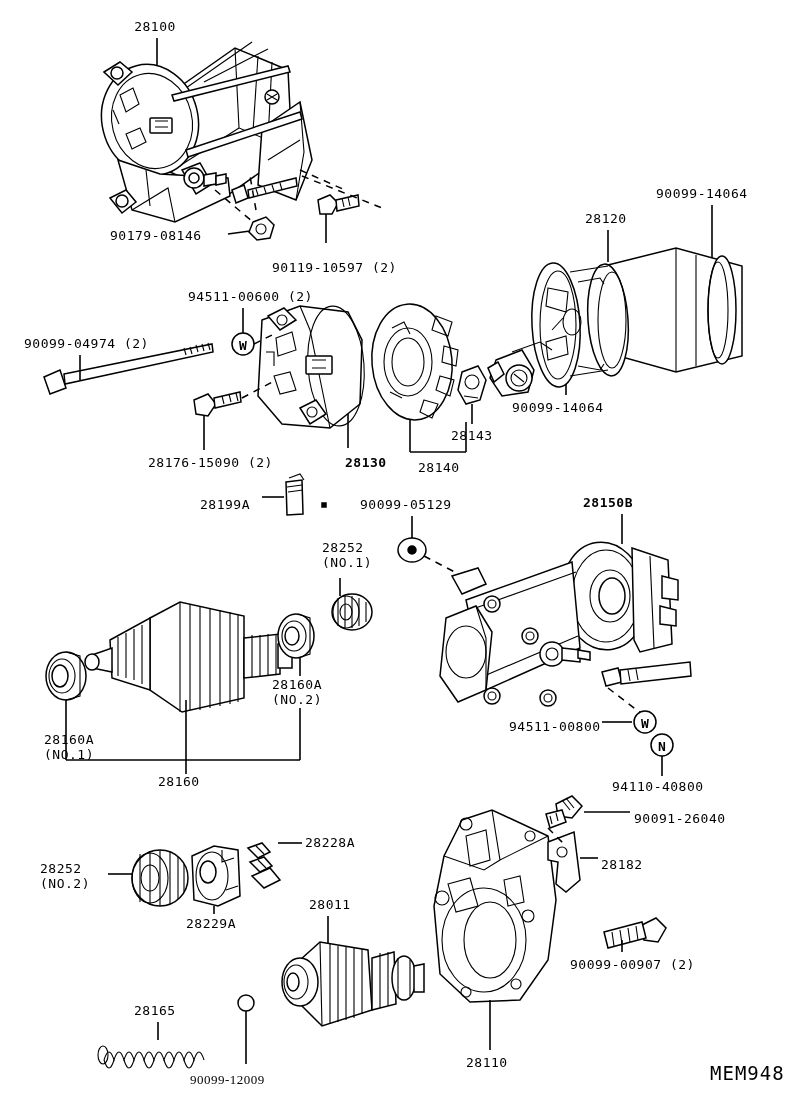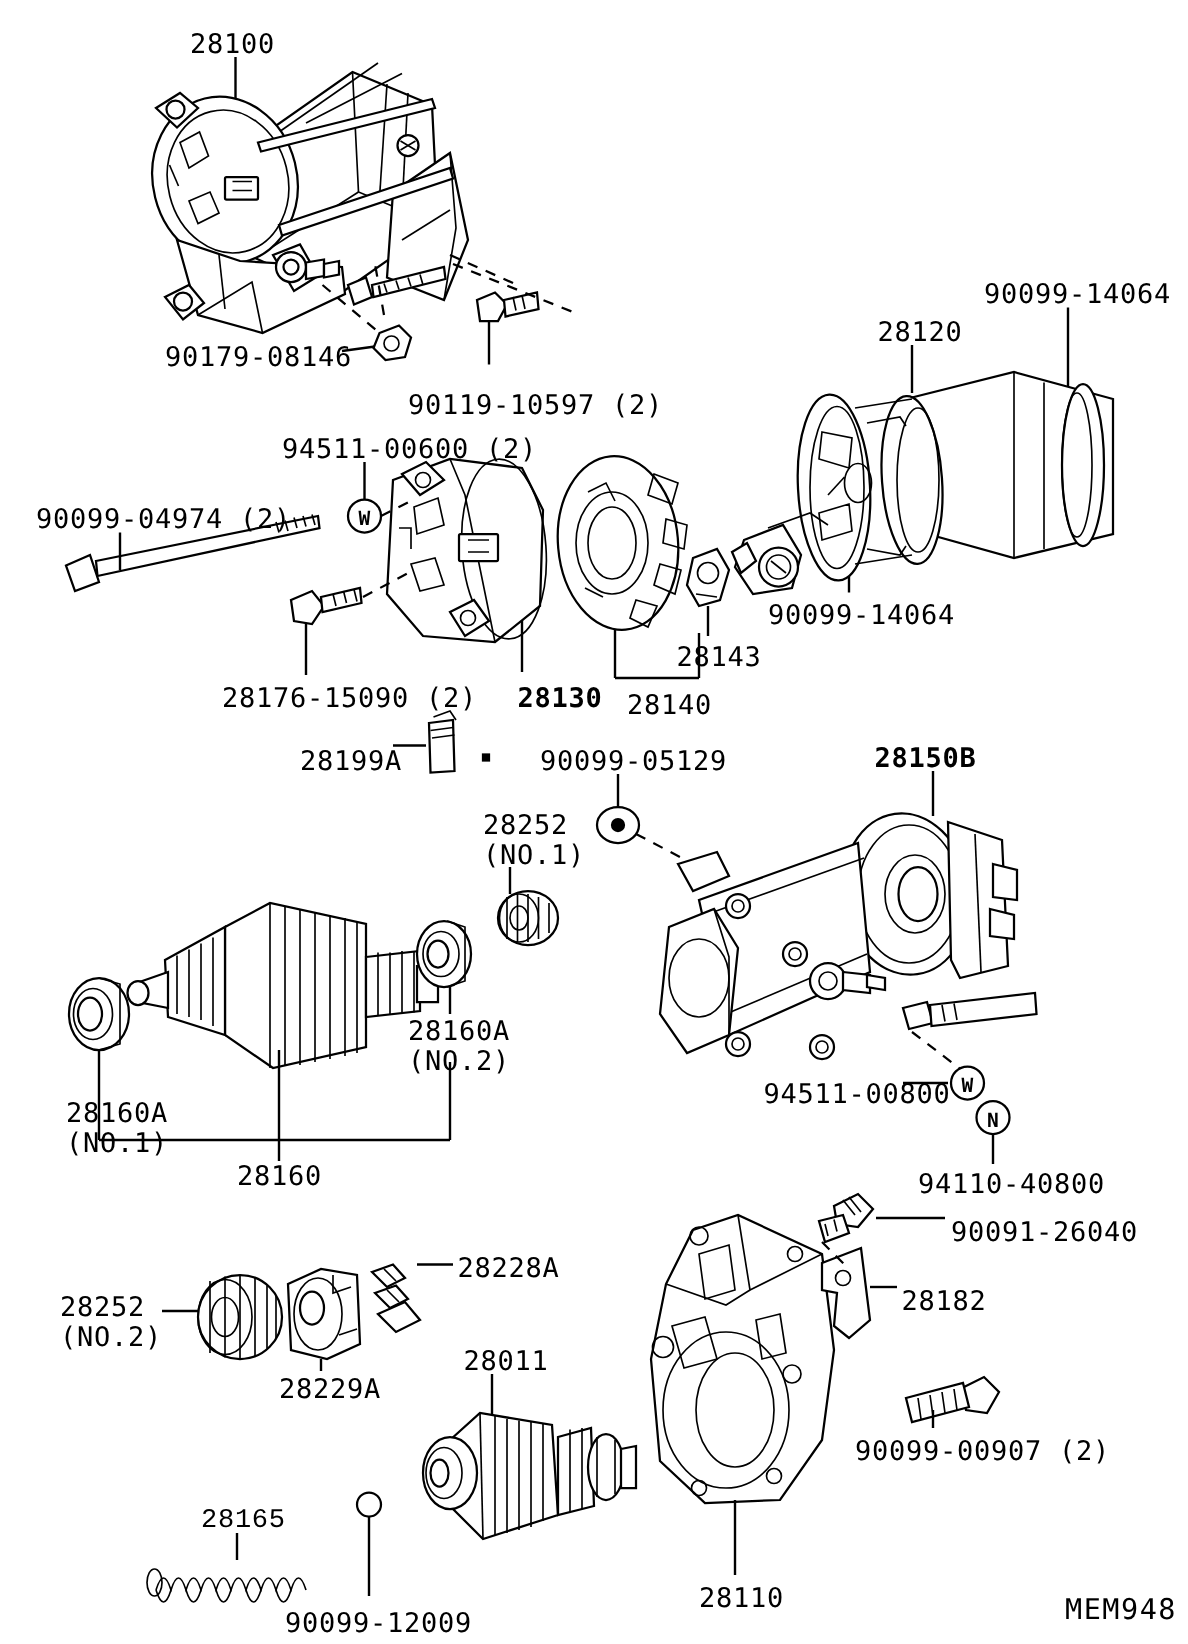--- a/index.html
+++ b/index.html
@@ -1,19 +1,19 @@
 <!DOCTYPE html>
 <html><head>
 <meta charset="utf-8">
 <style>
   html,body{margin:0;padding:0;background:#fff;}
   body{width:792px;height:1096px;position:relative;overflow:hidden;
        font-family:"DejaVu Sans Mono","Liberation Mono",monospace;color:#000;}
   #diagram{position:absolute;inset:0;}
-  .lbl{position:absolute;white-space:pre;font-size:18px;letter-spacing:0.5px;
+  .lbl{position:absolute;white-space:pre;font-size:13px;letter-spacing:0.5px;
        font-family:"DejaVu Sans Mono","Liberation Mono",monospace;line-height:1.12;}
   .lbl.bold{font-weight:bold;}
   .lbl.c{text-align:center;transform:translateX(-50%);}
   .code{position:absolute;font-size:19px;letter-spacing:1px;}
   svg{position:absolute;left:0;top:0;}
   .ln{stroke:#000;stroke-width:1.6;fill:none;}
   .dsh{stroke:#000;stroke-width:1.5;fill:none;stroke-dasharray:7 6;}
   .pf{stroke:#000;stroke-width:1.5;fill:#000;}
   .thin{stroke:#000;stroke-width:1.1;fill:none;}
   .wh{stroke:#000;stroke-width:1.5;fill:#fff;}
@@ -441,19 +441,19 @@
       <div class="lbl" style="left: 612px; top: 780px;">94110-40800</div>
       <div class="lbl" style="left: 634px; top: 812px;">90091-26040</div>
       <div class="lbl" style="left: 601px; top: 858px;">28182</div>
       <div class="lbl" style="left: 570px; top: 958px;">90099-00907 (2)</div>
       <div class="lbl" style="left: 466px; top: 1056px;">28110</div>
       <div class="lbl" style="left: 40px; top: 862px;">28252
 (NO.2)</div>
       <div class="lbl" style="left: 305px; top: 836px;">28228A</div>
       <div class="lbl" style="left: 186px; top: 917px;">28229A</div>
       <div class="lbl" style="left: 309px; top: 898px;">28011</div>
-      <div class="lbl" style="left: 134px; top: 1004px; font-family: Liberation Mono, monospace;">28165</div>
-      <div class="lbl" style="left: 190px; top: 1073px;">90099-12009</div>
+      <div class="lbl" style="left: 134px; top: 1004px;">28165</div>
+      <div class="lbl" style="left: 190px; top: 1073px; font-family: Liberation Serif, serif;">90099-12009</div>
     </div>
 
 <div class="code" id="footer-code" style="left:710px;top:1062px;">MEM948</div>
 
 </div>
 
 </body></html>

